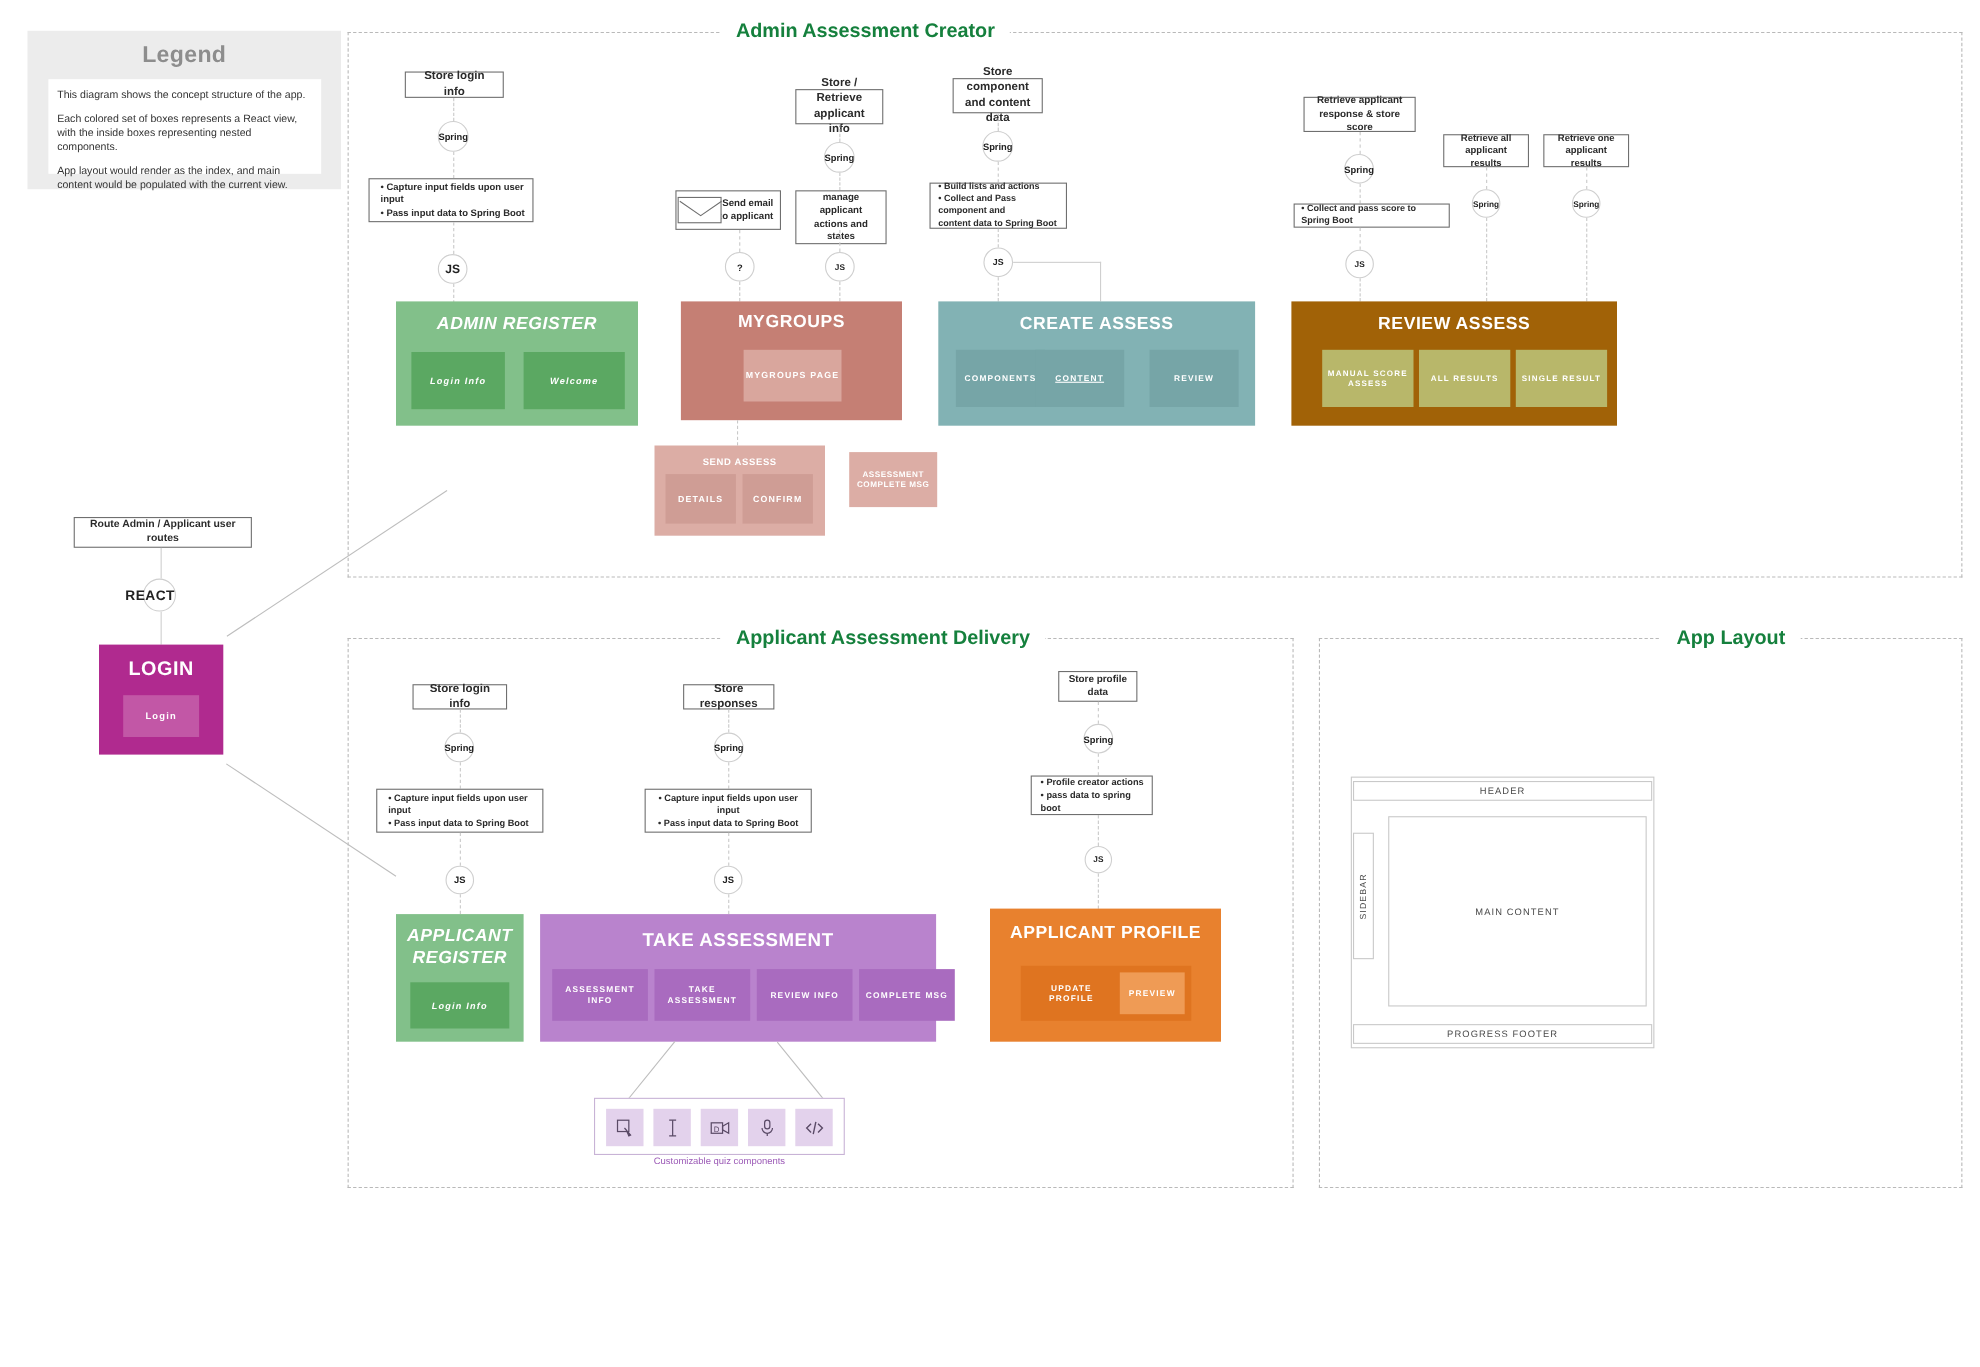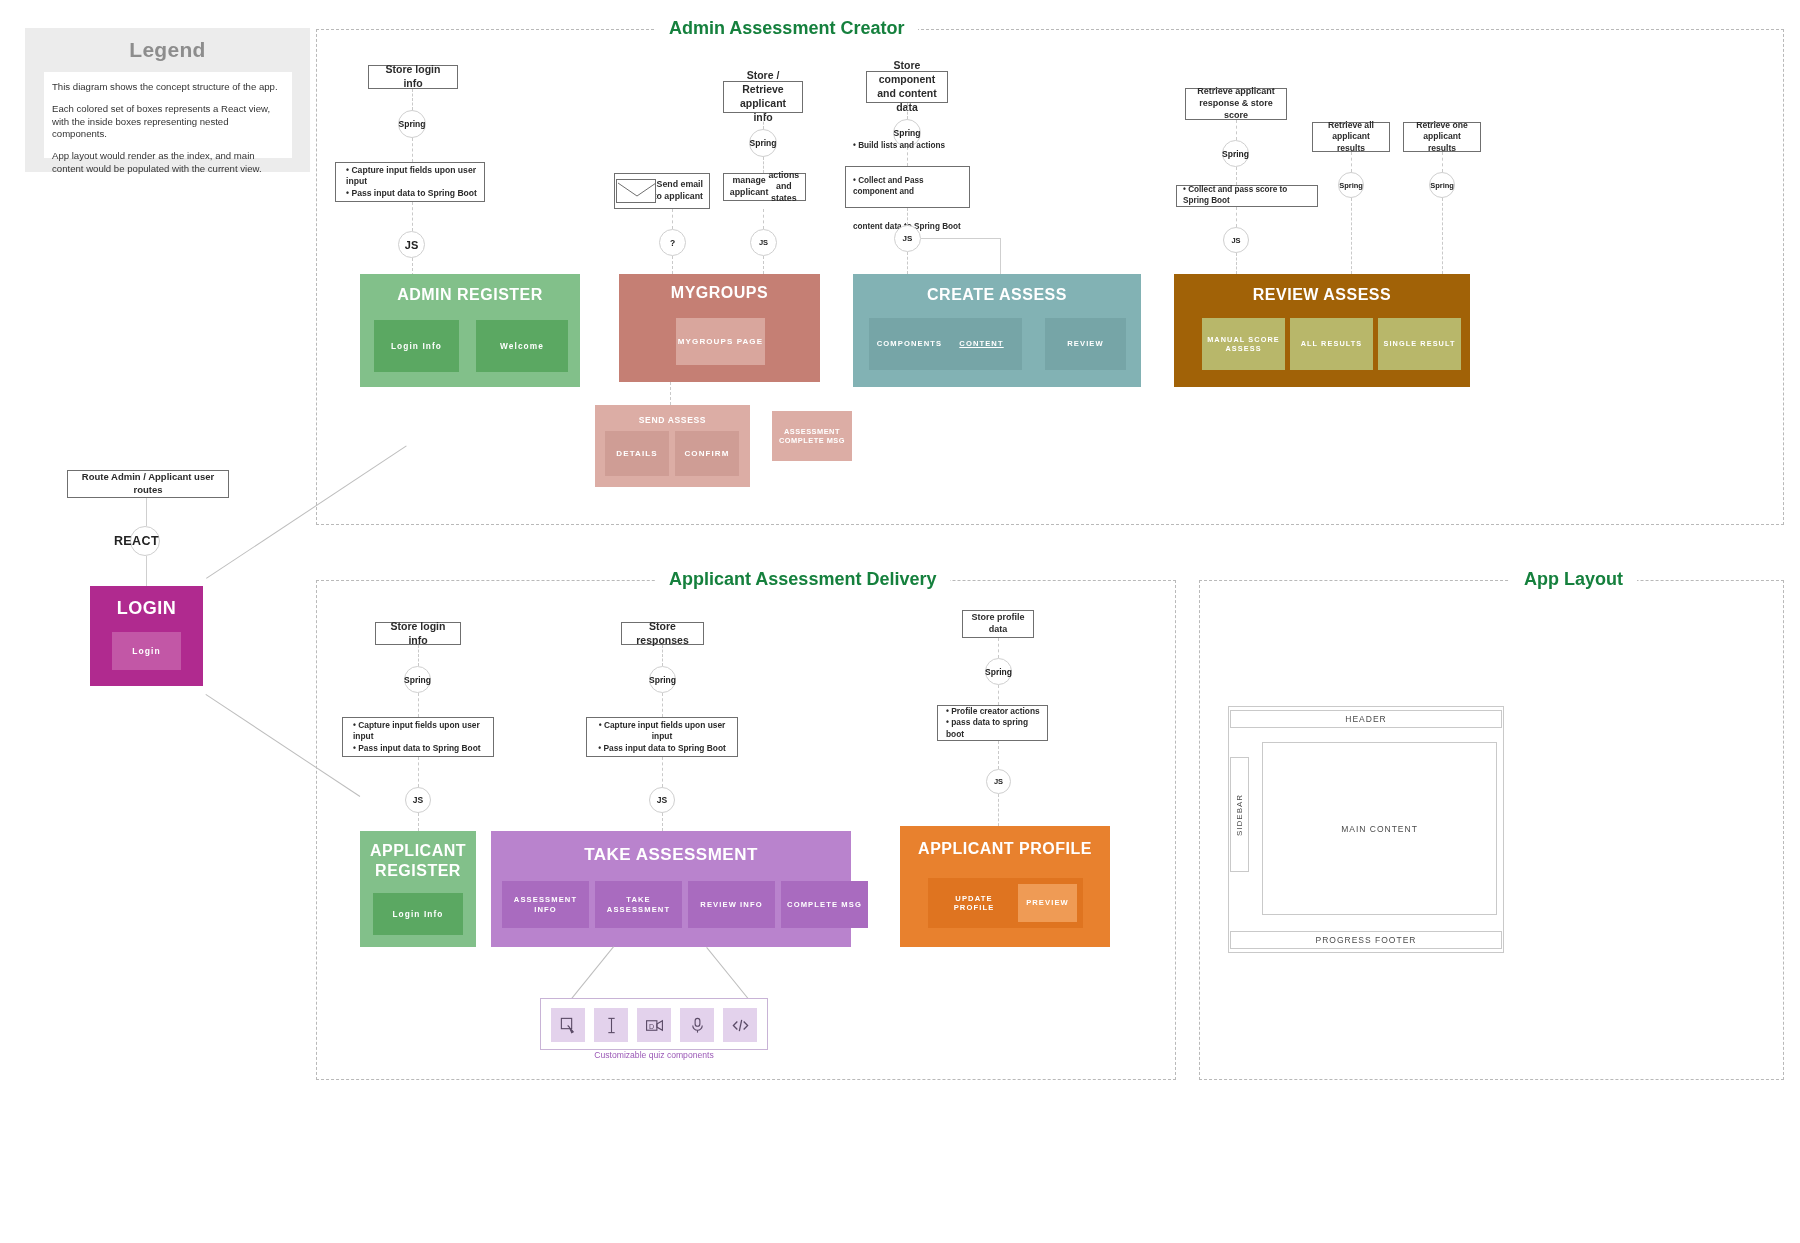--- a/index.html
+++ b/index.html
@@ -43,21 +43,21 @@
 
   
   .view{position:absolute;box-sizing:border-box;}
   .view .vtitle{position:absolute;left:0;top:0;width:100%;text-align:center;
       color:#fff;font-weight:700;letter-spacing:.5px;}
   .comp{position:absolute;box-sizing:border-box;display:flex;align-items:center;
       justify-content:center;text-align:center;color:#fff;font-weight:700;
       letter-spacing:1.1px;line-height:1.25;}
 
   
-  .v-green{background:#82c08a;}      .c-green{background:#5ba862;}
+  .v-green{background:#82c08a;font-style:italic;}      .c-green{background:#5ba862;}
   .v-red{background:#c57f74;}        .c-red{background:#d9a69d;}
   .v-redlite{background:#dcada5;}    .c-redlite{background:#cf9d95;}
   .v-teal{background:#82b2b4;}       .c-teal{background:#76a5a7;}
   .v-olive{background:#a16207;}      .c-olive{background:#b8b76a;}
   .v-magenta{background:#b02a8f;}    .c-magenta{background:#c257a6;}
   .v-purple{background:#b983cd;}     .c-purple{background:#a96bbf;}
   .v-orange{background:#e8812e;}     .c-orange{background:#df7420;}
   .c-orange2{background:#ef9b55;}
 
   
@@ -154,21 +154,21 @@
   <svg width="40" height="24" viewBox="0 0 40 24">
       <polyline points="1,3 20,16 39,3" fill="none" stroke="#6f6f6f" stroke-width="1"></polyline>
     </svg>
 </div>
 <div class="abs vline-d" style="left:672px;top:209px;height:20px;"></div>
 <div class="abs circ" style="left:659px;top:229px;width:27px;height:27px;">
   <span>?</span>
   </div>
 <div class="abs vline-d" style="left:672px;top:256px;height:18px;"></div>
 
-<div class="abs pbox" style="left:723px;top:173px;width:83px;height:28px;font-size:8.8px;">
+<div class="abs pbox" style="left:723px;top:173px;width:83px;height:49px;flex-direction:column;font-size:8.8px;">
   <span class="bl">manage applicant</span>
   <span class="bl">actions and states</span>
 </div>
 <div class="abs vline-d" style="left:763px;top:209px;height:20px;"></div>
 <div class="abs circ" style="left:750px;top:229px;width:27px;height:27px;">
   <span style="font-size:7.5px;">JS</span>
   </div>
 <div class="abs vline-d" style="left:763px;top:256px;height:18px;"></div>
 
 <div class="abs view v-red" style="left:619px;top:274px;width:201px;height:108px;">
@@ -189,21 +189,21 @@
 
 <div class="abs pbox" style="left:866px;top:71px;width:82px;height:32px;flex-direction:column;">
   <span class="bl">Store component</span>
     <span class="bl">and content data</span>
 </div>
 <div class="abs vline-d" style="left:907px;top:103px;height:16px;"></div>
 <div class="abs circ" style="left:893px;top:119px;width:28px;height:28px;">
   <span>Spring</span>
   </div>
 <div class="abs vline-d" style="left:907px;top:147px;height:19px;"></div>
-<div class="abs pbox left" style="left:845px;top:166px;width:125px;height:42px;flex-direction:column;justify-content:center;align-items:flex-start;padding-left:7px;font-size:8.2px;gap:24px;">
+<div class="abs pbox left" style="left:845px;top:166px;width:125px;height:42px;flex-direction:column;justify-content:center;align-items:flex-start;padding-left:7px;font-size:8.2px;">
   <span class="bl">• Build lists and actions</span>
   <span class="bl">• Collect and Pass component and</span>
   <span class="bl">  content data to Spring Boot</span>
 </div>
 <div class="abs vline-d" style="left:907px;top:208px;height:17px;"></div>
 <div class="abs circ big" style="left:894px;top:225px;width:27px;height:27px;">
   <span style="font-size:8px;">JS</span>
   </div>
 <div class="abs vline-d" style="left:907px;top:252px;height:22px;"></div>
 

